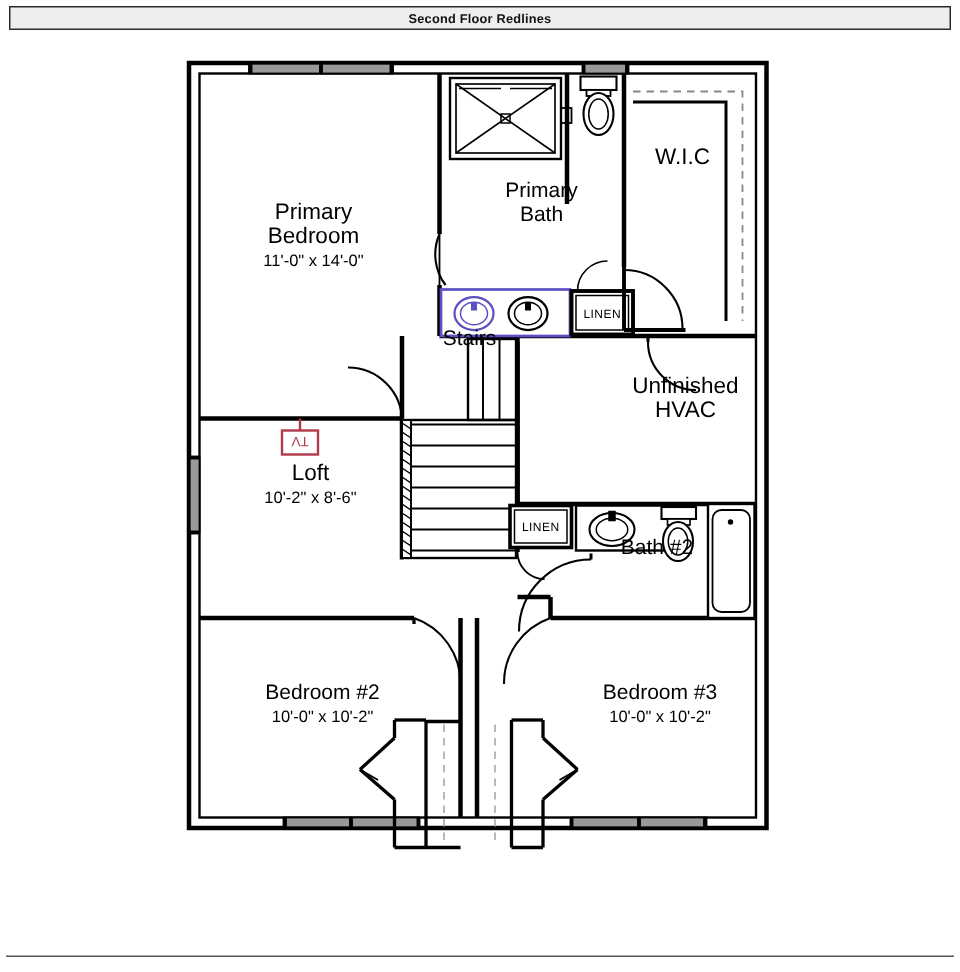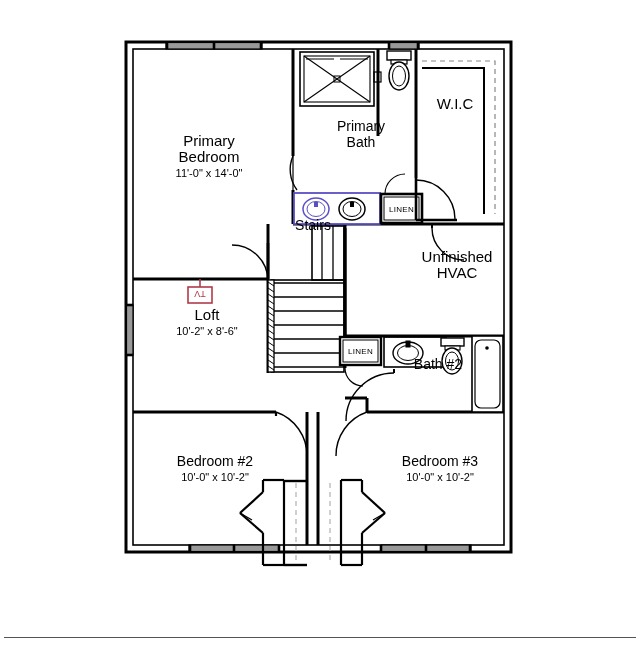--- a/index.html
+++ b/index.html
@@ -72,20 +72,23 @@
     font-size: 9px;
     fill: #b03a4a;
     text-anchor: middle;
   }
 </style>
 </head>
 <body>
 
 <div id="page">
 
+  <div class="header-bar">
+    <span class="header-title">Second Floor Redlines</span>
+  </div>
 
   <div class="plan-wrap">
     <svg class="plan" viewBox="0 0 640 545" xmlns="http://www.w3.org/2000/svg">
 
       <g fill="none" stroke="#000000">
 
         <rect x="126" y="14" width="385" height="510" stroke-width="3"></rect>
 
         <rect x="133" y="21" width="371" height="496" stroke-width="1.6"></rect>
       </g>

